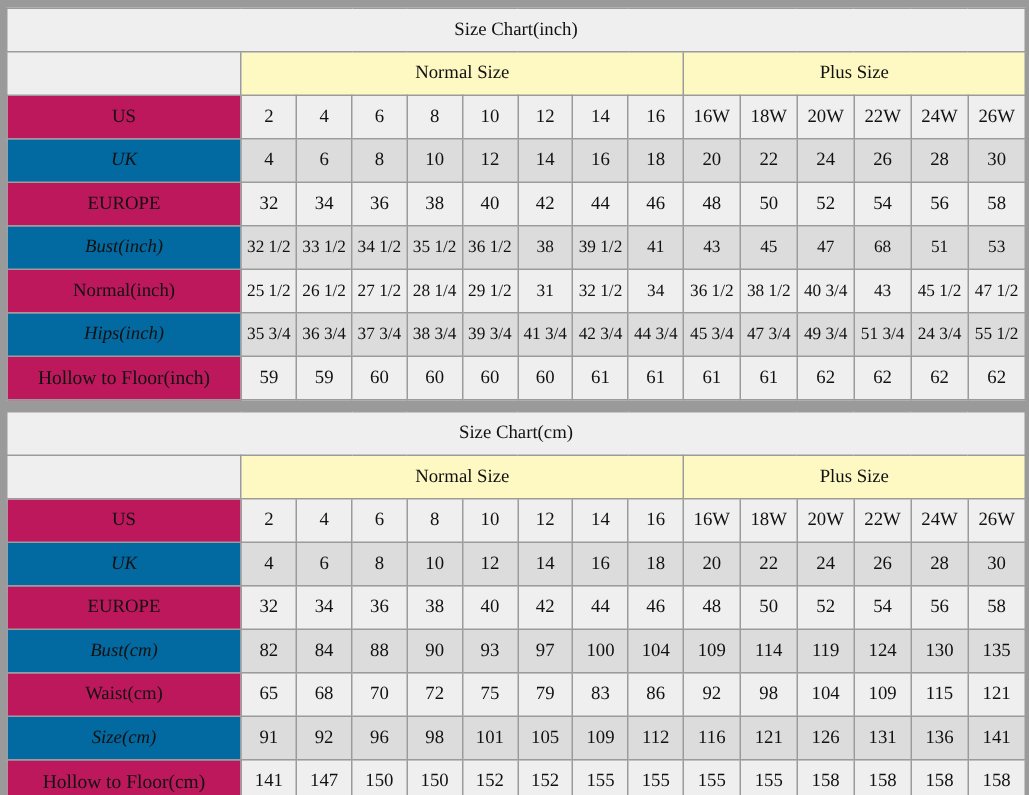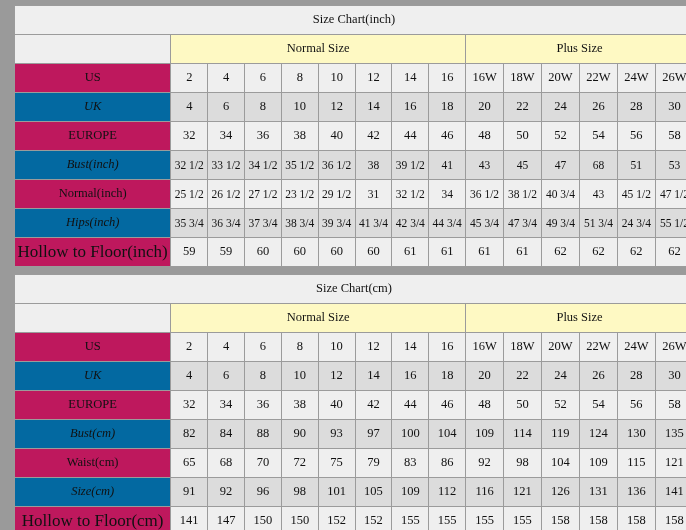--- a/index.html
+++ b/index.html
@@ -11,21 +11,21 @@
     overflow: hidden;
   }
   body {
     font-family: "Liberation Serif", serif;
     color: #1a1a1a;
   }
   .page {
     width: 686px;
     height: 530px;
     box-sizing: border-box;
-    padding: 5px 14px;
+    padding: 5px 4px;
     display: flex;
     flex-direction: column;
     gap: 7px;
   }
   table.chart {
     border-collapse: collapse;
     width: 680px;
     table-layout: fixed;
     background: #efefef;
   }
@@ -48,21 +48,21 @@
     font-size: 14.5px;
     background: #fef9c3;
     height: 22px;
   }
   .rowlabel {
     font-size: 14px;
     background: #be185d;
     text-align: center;
   }
   .rowlabel.small {
-    font-size: 17px;
+    font-size: 13px;
   }
   .blank {
     background: #efefef;
     border-left: 1px solid #9b9b9b;
     border-top: 1px solid #9b9b9b;
   }
   tr.alt td {
     background: #dcdcdc;
   }
   tr.alt td.rowlabel {
@@ -178,21 +178,21 @@
         <td class="val small">47</td>
         <td class="val small">68</td>
         <td class="val small">51</td>
         <td class="val small">53</td>
       </tr>
       <tr>
         <td class="rowlabel">Normal(inch)</td>
         <td class="val small">25 1/2</td>
         <td class="val small">26 1/2</td>
         <td class="val small">27 1/2</td>
-        <td class="val small">23 1/2</td>
+        <td class="val small">28 1/4</td>
         <td class="val small">29 1/2</td>
         <td class="val small">31</td>
         <td class="val small">32 1/2</td>
         <td class="val small">34</td>
         <td class="val small">36 1/2</td>
         <td class="val small">38 1/2</td>
         <td class="val small">40 3/4</td>
         <td class="val small">43</td>
         <td class="val small">45 1/2</td>
         <td class="val small">47 1/2</td>

